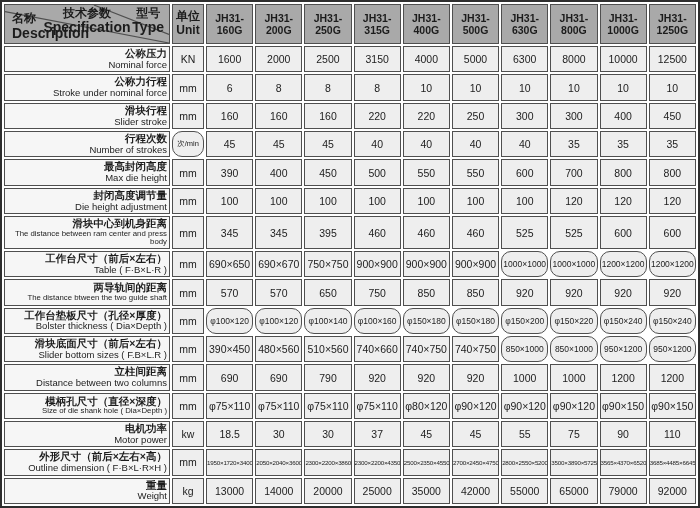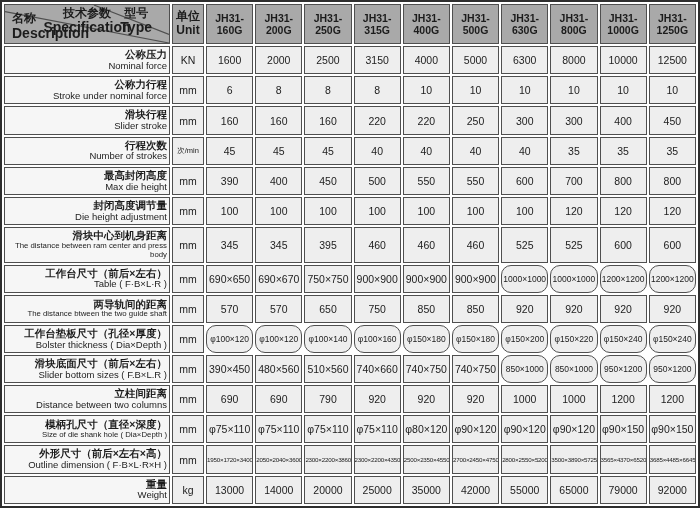--- a/index.html
+++ b/index.html
@@ -11,31 +11,31 @@
     font-family:"Liberation Sans",sans-serif;color:var(--text);}
   .frame{width:700px;height:508px;border:2px solid var(--frame);background:var(--gutter);}
   table{width:100%;height:100%;border-collapse:separate;border-spacing:2px;table-layout:fixed;}
   th,td{border:1px solid var(--border);overflow:hidden;vertical-align:middle;}
   thead th{background:var(--header-bg);height:40px;font-size:10.5px;font-weight:bold;
     text-align:center;padding:0 1px;}
   th.corner{position:relative;text-align:left;}
   .diag{position:absolute;left:0;top:0;width:100%;height:100%;}
   .diag line{stroke:var(--border);stroke-width:1.2;}
   .c-spec{position:absolute;top:2px;left:34px;width:96px;text-align:center;line-height:1.1;}
-  .c-type{position:absolute;top:2px;right:17px;text-align:center;line-height:1.1;}
+  .c-type{position:absolute;top:2px;right:5px;text-align:center;line-height:1.1;}
   .c-desc{position:absolute;bottom:2px;left:7px;text-align:left;line-height:1.1;}
   .czh{font-size:12px;font-weight:bold;}
   .cen{font-size:14px;font-weight:bold;}
   .unit-head{line-height:1.15;font-size:12px;}
   td.label{background:var(--label-bg);text-align:right;padding:1px 2px 1px 9px;}
   td.label .zh{font-size:10.5px;font-weight:bold;line-height:1.12;letter-spacing:0;}
   td.label .en{font-size:9.5px;line-height:1.1;color:#222;}
   td.label .en.small{font-size:7.8px;}
   td.unit{background:var(--cell-bg);text-align:center;font-size:10.5px;height:26px;}
-  td.unit.small-unit{font-size:7.5px;}
+  td.unit.small-unit{font-size:7.5px;border-radius:10px;}
   td.val{background:var(--cell-bg);text-align:center;font-size:10.5px;}
   td.val.small{font-size:8.5px;border-radius:10px;}
   td.val.tiny{font-size:6.2px;letter-spacing:-0.2px;}
 </style>
 </head>
 <body>
 
 <div class="frame">
   <table>
     <colgroup>
@@ -308,20 +308,37 @@
           <td class="val">φ75×110</td>
           <td class="val">φ80×120</td>
           <td class="val">φ90×120</td>
           <td class="val">φ90×120</td>
           <td class="val">φ90×120</td>
           <td class="val">φ90×150</td>
           <td class="val">φ90×150</td>
         </tr>
         <tr>
           <td class="label">
+            <div class="zh">电机功率</div>
+            <div class="en">Motor power</div>
+          </td>
+          <td class="unit">kw</td>
+          <td class="val">18.5</td>
+          <td class="val">30</td>
+          <td class="val">30</td>
+          <td class="val">37</td>
+          <td class="val">45</td>
+          <td class="val">45</td>
+          <td class="val">55</td>
+          <td class="val">75</td>
+          <td class="val">90</td>
+          <td class="val">110</td>
+        </tr>
+        <tr>
+          <td class="label">
             <div class="zh">外形尺寸（前后×左右×高）</div>
             <div class="en">Outline dimension ( F·B×L·R×H )</div>
           </td>
           <td class="unit">mm</td>
           <td class="val tiny">1950×1720×3400</td>
           <td class="val tiny">2050×2040×3600</td>
           <td class="val tiny">2300×2200×3860</td>
           <td class="val tiny">2300×2200×4350</td>
           <td class="val tiny">2500×2350×4550</td>
           <td class="val tiny">2700×2450×4750</td>

